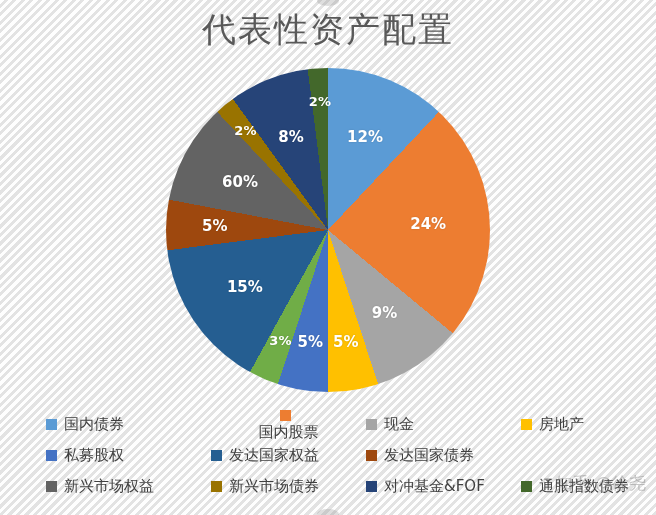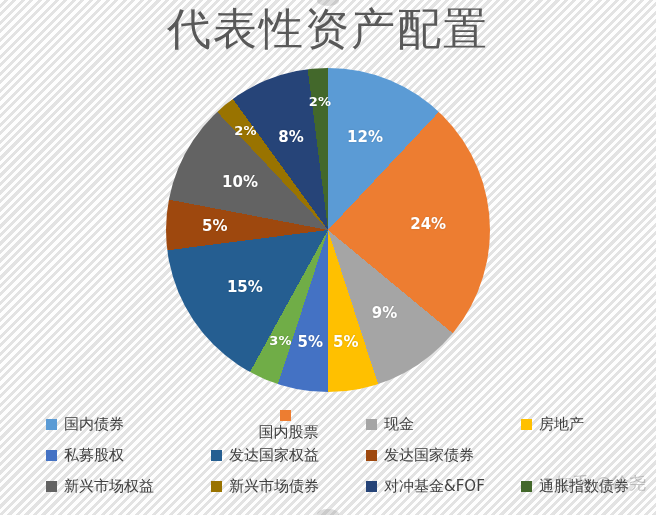--- a/index.html
+++ b/index.html
@@ -36,21 +36,21 @@
   .edge-dot.top { top: -4px; }
   .edge-dot.bottom { bottom: -4px; }
 
   
   .chart-title {
     position: absolute;
     top: 6px;
     left: 0;
     width: 656px;
     text-align: center;
-    font-size: 44px;
+    font-size: 34px;
     line-height: 46px;
     color: #595959;
     letter-spacing: 2px;
     font-weight: 400;
     font-family: "DejaVu Sans", "Liberation Sans", sans-serif;
   }
 
   
   .plot-area {
     position: absolute;
@@ -142,21 +142,21 @@
     <div class="pie" id="pie-disc" style="background: conic-gradient(rgb(91, 155, 213) 0deg, rgb(91, 155, 213) 43.2deg, rgb(237, 125, 49) 43.2deg, rgb(237, 125, 49) 129.6deg, rgb(165, 165, 165) 129.6deg, rgb(165, 165, 165) 162deg, rgb(255, 192, 0) 162deg, rgb(255, 192, 0) 180deg, rgb(68, 114, 196) 180deg, rgb(68, 114, 196) 198deg, rgb(112, 173, 71) 198deg, rgb(112, 173, 71) 208.8deg, rgb(37, 94, 145) 208.8deg, rgb(37, 94, 145) 262.8deg, rgb(158, 72, 14) 262.8deg, rgb(158, 72, 14) 280.8deg, rgb(99, 99, 99) 280.8deg, rgb(99, 99, 99) 316.8deg, rgb(153, 115, 0) 316.8deg, rgb(153, 115, 0) 324deg, rgb(38, 68, 120) 324deg, rgb(38, 68, 120) 352.8deg, rgb(67, 104, 43) 352.8deg, rgb(67, 104, 43) 360deg);"></div>
     <div id="pie-labels">
         <div class="slice-label" style="left: 199px; top: 68.6px;">12%</div>
         <div class="slice-label" style="left: 262.2px; top: 155.7px;">24%</div>
         <div class="slice-label" style="left: 218.5px; top: 245.1px;">9%</div>
         <div class="slice-label" style="left: 179.7px; top: 274px;">5%</div>
         <div class="slice-label" style="left: 144.3px; top: 274px;">5%</div>
         <div class="slice-label sm" style="left: 114.4px; top: 272px;">3%</div>
         <div class="slice-label" style="left: 78.9px; top: 218.5px;">15%</div>
         <div class="slice-label" style="left: 48.7px; top: 158.4px;">5%</div>
-        <div class="slice-label" style="left: 74px; top: 113.6px;">10%</div>
+        <div class="slice-label" style="left: 74px; top: 113.6px;">60%</div>
         <div class="slice-label sm" style="left: 79.4px; top: 62.1px;">2%</div>
         <div class="slice-label" style="left: 125px; top: 68.6px;">8%</div>
         <div class="slice-label sm" style="left: 153.9px; top: 32.7px;">2%</div>
       </div>
   </div>
 </div>
 
 <div class="legend" id="legend">
     <div class="legend-row">
       <div class="legend-item" style="width: 165px;">

